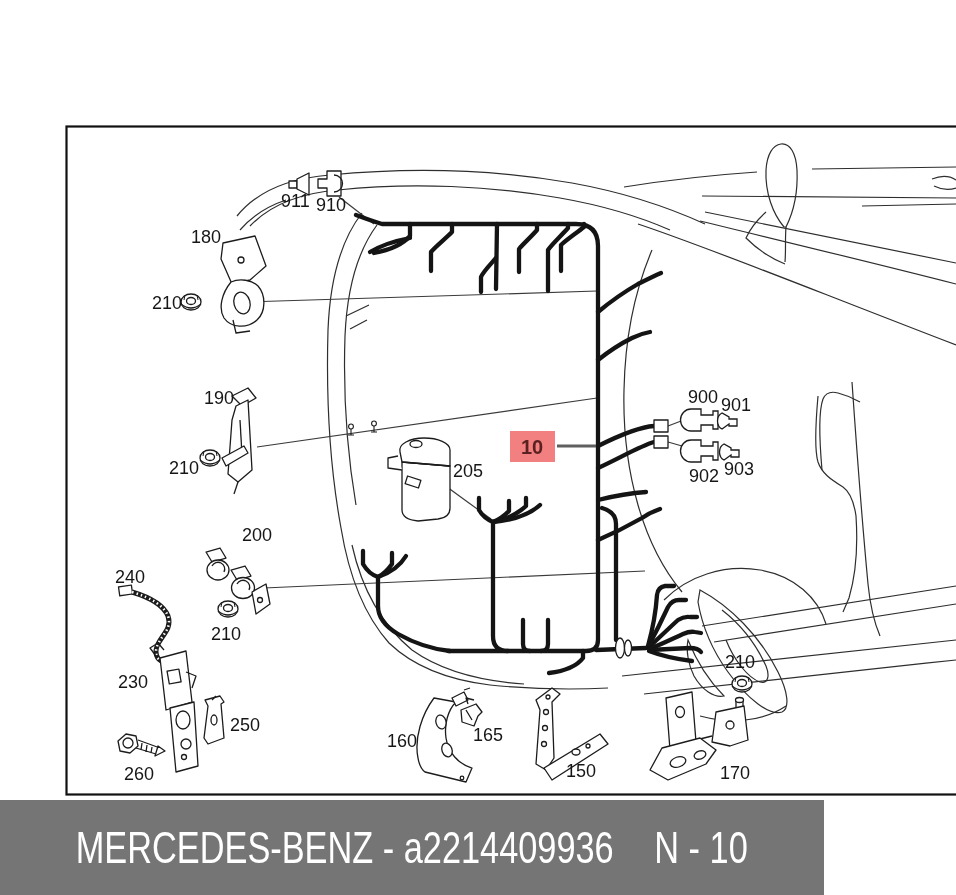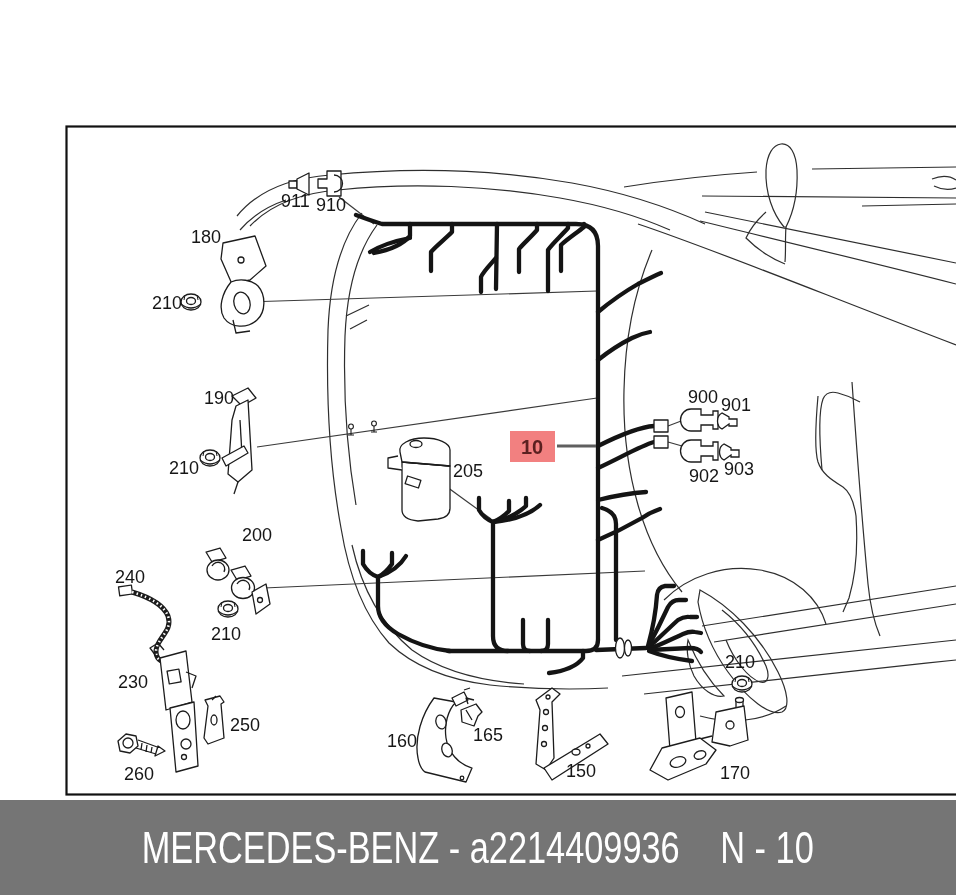--- a/index.html
+++ b/index.html
@@ -6,21 +6,21 @@
   .stage{position:relative;width:956px;height:895px;background:#ffffff;overflow:hidden;
          font-family:"Liberation Sans", sans-serif;}
   .stage svg{position:absolute;left:0;top:0;}
   .diagram-line{stroke:#2e2e2e;stroke-width:1.2;fill:none;}
   .leader{stroke:#3a3a3a;stroke-width:1.2;fill:none;}
   .harness{stroke:#141414;stroke-width:4.3;fill:none;stroke-linecap:round;stroke-linejoin:round;}
   .part{stroke:#1c1c1c;stroke-width:1.3;fill:#ffffff;stroke-linejoin:round;}
   .part-nofill{stroke:#1c1c1c;stroke-width:1.3;fill:none;stroke-linejoin:round;}
   .plabel{font-family:"Liberation Sans", sans-serif;font-size:18px;fill:#161616;}
   .callout-text{font-family:"Liberation Sans", sans-serif;font-size:20px;font-weight:bold;}
-  .footer-bar{position:absolute;left:0;top:800px;width:956px;height:95px;background:#757575;
+  .footer-bar{position:absolute;left:0;top:800px;width:824px;height:95px;background:#757575;
               display:flex;align-items:center;justify-content:center;}
   .footer-inner{display:flex;align-items:baseline;transform:scaleX(0.78);white-space:nowrap;
                 color:#ffffff;font-size:44px;font-family:"Liberation Sans", sans-serif;}
   .footer-page{margin-left:52px;}
 </style>
 </head>
 <body>
 
 <div class="stage">
 

